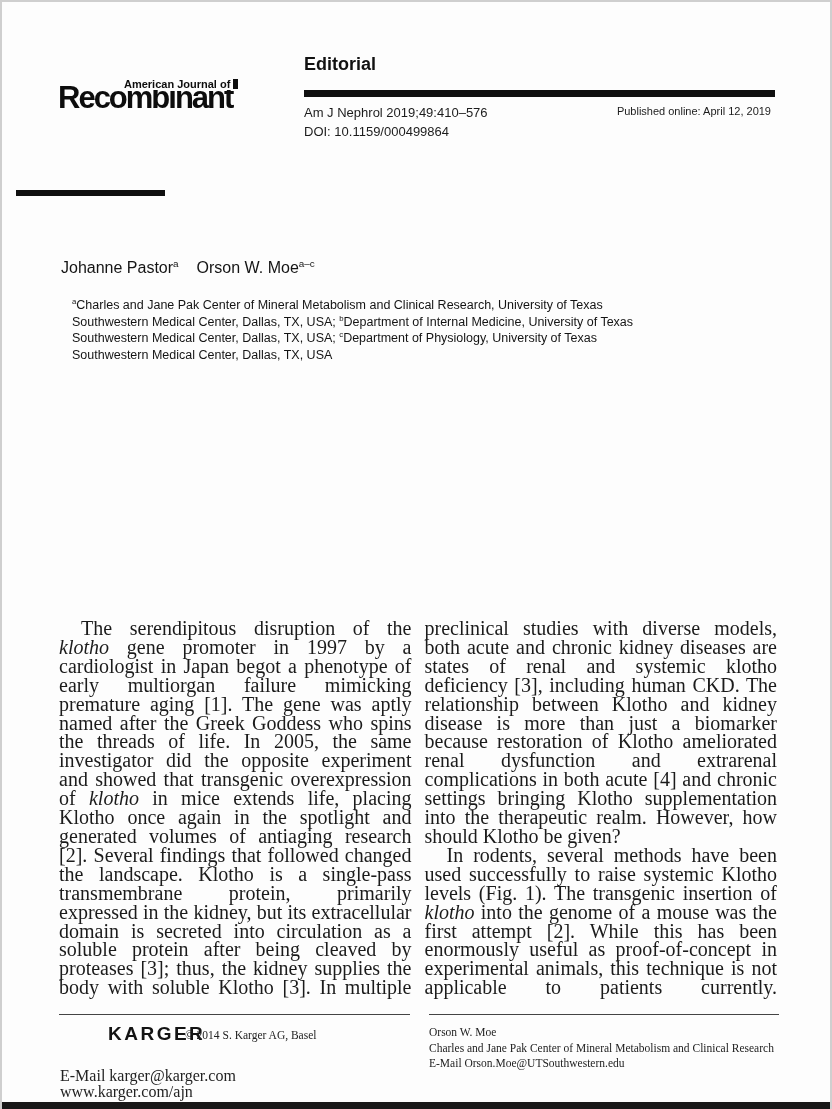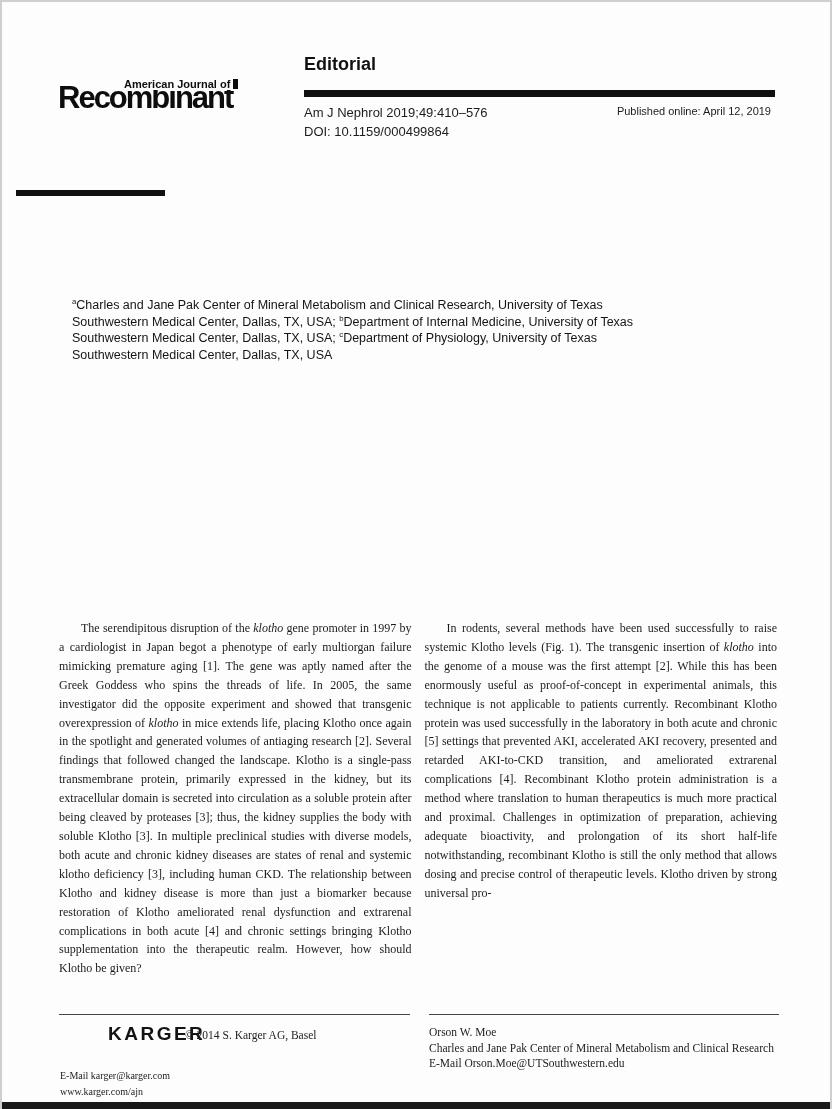--- a/index.html
+++ b/index.html
@@ -70,21 +70,21 @@
     position:absolute; left:70px; top:295px; width:572px;
     font-size:12.5px; line-height:16.5px; color:#141414;
   }
 
   
   .article-body {
     position:absolute; left:57px; top:617px;
     width:718px; height:392px;
     column-count:2; column-gap:13px; column-fill:auto;
     font-family:"Liberation Serif", serif;
-    font-size:12px; line-height:18.9px;
+    font-size:20px; line-height:18.9px;
     text-align:justify; color:#1b1b1b;
     hyphens:auto; -webkit-hyphens:auto;
     overflow:hidden;
   }
   .article-body p { text-indent:22px; margin:0; }
   .article-body em { font-style:italic; }
 
   
   .footer-rule-left {
     position:absolute; left:57px; top:1012px;
@@ -99,21 +99,21 @@
     font-size:19px; font-weight:600; letter-spacing:2.5px; color:#131313;margin-left:48px;
   }
   .copyright {
     position:absolute; left:183px; top:1027px;
     font-family:"Liberation Serif", serif;
     font-size:11.5px; color:#222;
   }
   .publisher-contact {
     position:absolute; left:58px; top:1066px;
     font-family:"Liberation Serif", serif;
-    font-size:10px; line-height:16px; color:#222;
+    font-size:16px; line-height:16px; color:#222;
   }
   .correspondence {
     position:absolute; left:427px; top:1023px;
     font-family:"Liberation Serif", serif;
     font-size:11.5px; line-height:15.5px; color:#222;
   }
   .bottom-strip {
     position:absolute; left:0; bottom:0;
     width:100%; height:7px; background:#181818;
   }
@@ -134,20 +134,21 @@
   <div class="section-label">Editorial</div>
   <div class="header-rule"></div>
 
   <div class="citation-block">
     <div>Am J Nephrol 2019;49:410–576</div>
     <div>DOI: 10.1159/000499864</div>
   </div>
   <div class="published">Published online: April 12, 2019</div>
 
   <div class="title-rule"></div>
+  <div class="author-list"><span class="author">Johanne Pastor<sup>a</sup></span><span class="author">Orson W. Moe<sup>a–c</sup></span></div>
   <div class="affiliations"><sup>a</sup>Charles and Jane Pak Center of Mineral Metabolism and Clinical Research, University of Texas Southwestern Medical Center, Dallas, TX, USA; <sup>b</sup>Department of Internal Medicine, University of Texas Southwestern Medical Center, Dallas, TX, USA; <sup>c</sup>Department of Physiology, University of Texas Southwestern Medical Center, Dallas, TX, USA</div>
 
   <div class="article-body rich">
       <p><span>The serendipitous disruption of the </span><em>klotho</em><span> gene promoter in 1997 by a cardiologist in Japan begot a phenotype of early multiorgan failure mimicking premature aging [1]. The gene was aptly named after the Greek Goddess who spins the threads of life. In 2005, the same investigator did the opposite experiment and showed that transgenic overexpression of </span><em>klotho</em><span> in mice extends life, placing Klotho once again in the spotlight and generated volumes of antiaging research [2]. Several findings that followed changed the landscape. Klotho is a single-pass transmembrane protein, primarily expressed in the kidney, but its extracellular domain is secreted into circulation as a soluble protein after being cleaved by proteases [3]; thus, the kidney supplies the body with soluble Klotho [3]. In multiple preclinical studies with diverse models, both acute and chronic kidney diseases are states of renal and systemic klotho deficiency [3], including human CKD. The relationship between Klotho and kidney disease is more than just a biomarker because restoration of Klotho ameliorated renal dysfunction and extrarenal complications in both acute [4] and chronic settings bringing Klotho supplementation into the therapeutic realm. However, how should Klotho be given?</span></p>
       <p><span>In rodents, several methods have been used successfully to raise systemic Klotho levels (Fig. 1). The transgenic insertion of </span><em>klotho</em><span> into the genome of a mouse was the first attempt [2]. While this has been enormously useful as proof-of-concept in experimental animals, this technique is not applicable to patients currently. Recombinant Klotho protein was used successfully in the laboratory in both acute and chronic [5] settings that prevented AKI, accelerated AKI recovery, presented and retarded AKI-to-CKD transition, and ameliorated extrarenal complications [4]. Recombinant Klotho protein administration is a method where translation to human therapeutics is much more practical and proximal. Challenges in optimization of preparation, achieving adequate bioactivity, and prolongation of its short half-life notwithstanding, recombinant Klotho is still the only method that allows dosing and precise control of therapeutic levels. Klotho driven by strong universal pro-</span></p>
     </div>
 
   <div class="footer-rule-left"></div>
   <div class="footer-rule-right"></div>
   <div class="karger-logo">KARGER</div>

